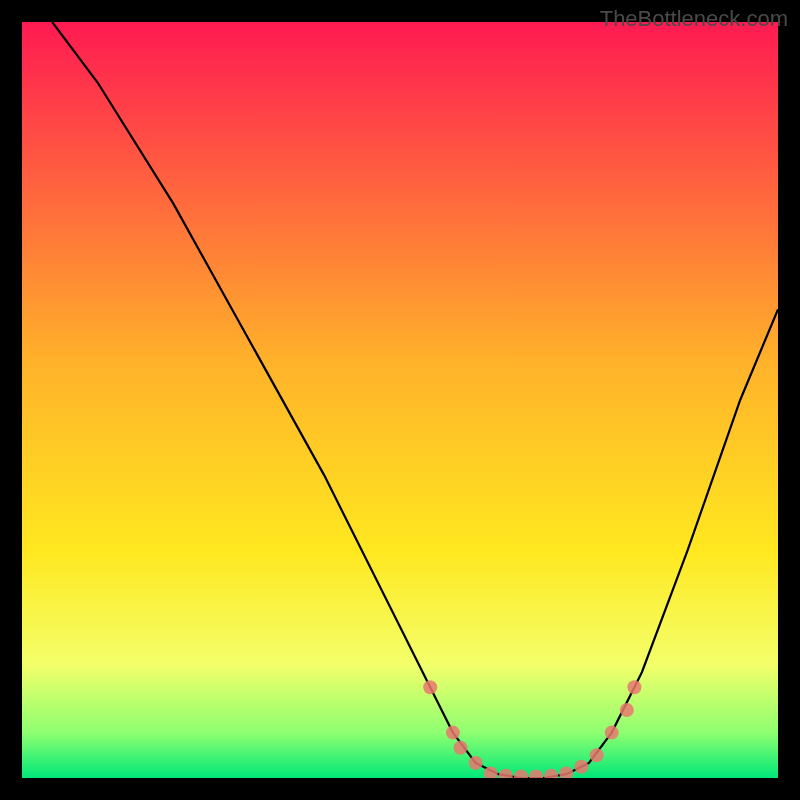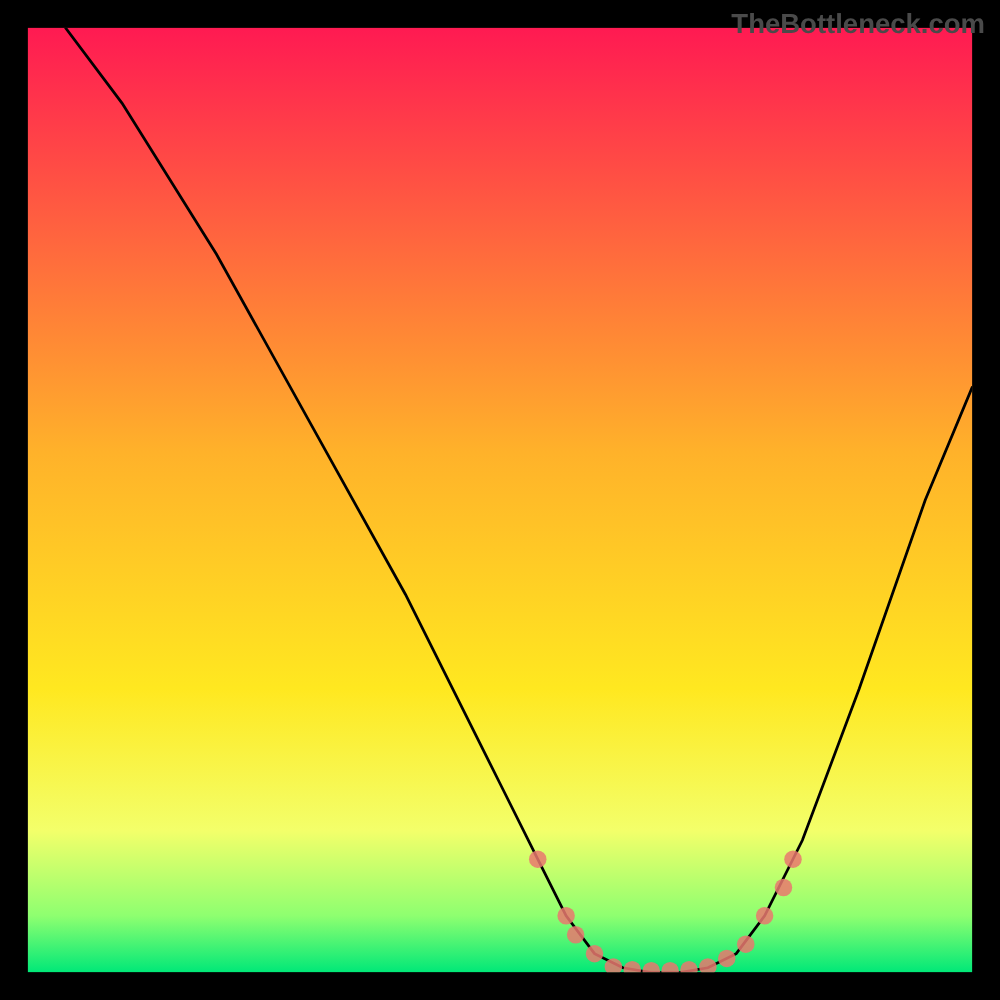--- a/index.html
+++ b/index.html
@@ -10,21 +10,21 @@
     background: #000;
     position: relative;
     font-family: Arial, sans-serif;
   }
   .watermark {
     position: absolute;
     top: 6px;
     right: 12px;
     color: #4a4a4a;
     font-size: 22px;
-    font-weight: 700;
+    font-weight: 400;
     z-index: 10;
   }
   .plot-area {
     position: absolute;
     left: 22px;
     top: 22px;
     width: 756px;
     height: 756px;
     overflow: hidden;
   }

